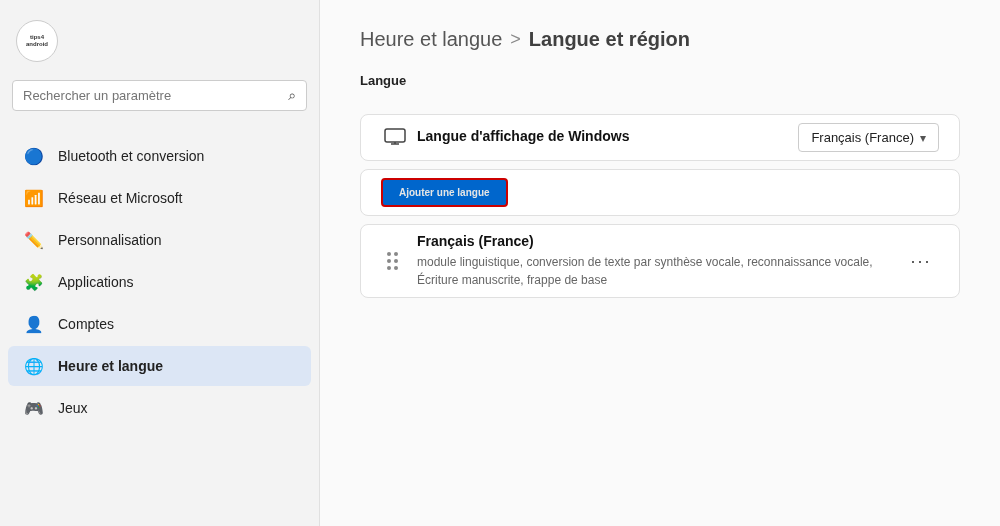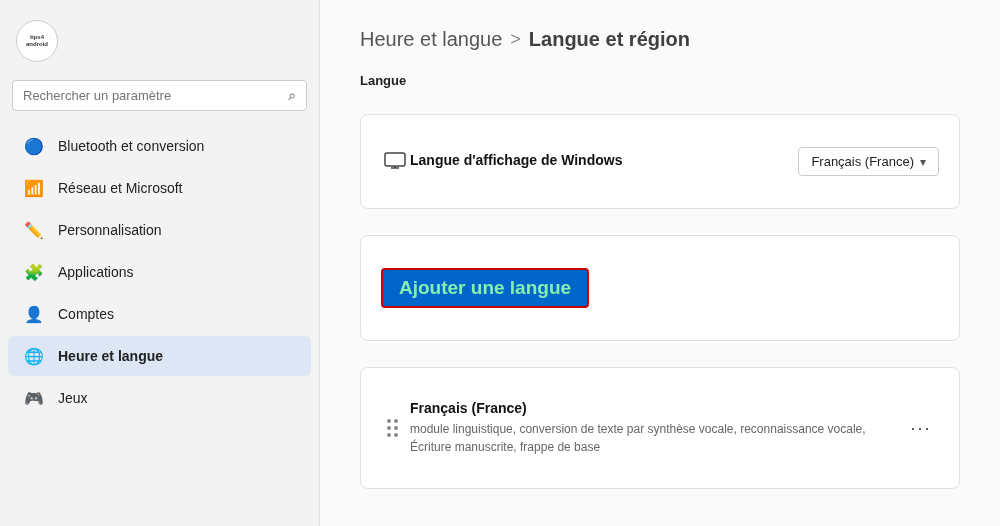--- a/index.html
+++ b/index.html
@@ -38,21 +38,21 @@
       align-items: center;
       justify-content: center;
       font-size: 8px;
       font-weight: bold;
       color: #444;
       border: 1px solid #ccc;
       overflow: hidden;
     }
 
     .search-box {
-      margin: 0 12px 14px 12px;
+      margin: 0 12px 24px 12px;
       display: flex;
       align-items: center;
       background: white;
       border: 1px solid #ccc;
       border-radius: 4px;
       padding: 6px 10px;
     }
 
     .search-box input {
       border: none;
@@ -130,25 +130,25 @@
       font-size: 13px;
       font-weight: 600;
       color: #222;
       margin-bottom: 26px;
     }
 
     .card {
       background: white;
       border-radius: 8px;
       border: 1px solid #e0e0e0;
-      margin-bottom: 26px;
-      padding: 32px 20px;
-      display: flex;
-      align-items: center;
-      gap: 1px;
+      margin-bottom: 8px;
+      padding: 8px 20px;
+      display: flex;
+      align-items: center;
+      gap: 8px;
     }
 
     .card-icon {
       font-size: 22px;
       color: #444;
       min-width: 28px;
       display: flex;
       align-items: center;
       justify-content: center;
     }
@@ -183,25 +183,25 @@
       background: white;
       border-radius: 4px;
       padding: 6px 12px;
       font-size: 13px;
       cursor: pointer;
       color: #222;
     }
 
     .add-lang-btn {
       background: #0066cc;
-      color: #86efac;
+      color: #e5e5e5;
       border: 2px solid #cc0000;
       border-radius: 4px;
       padding: 7px 16px;
-      font-size: 19px;
+      font-size: 10px;
       font-weight: 600;
       cursor: pointer;
       white-space: nowrap;
     }
 
     .drag-dots {
       display: flex;
       flex-direction: column;
       gap: 3px;
       min-width: 16px;

